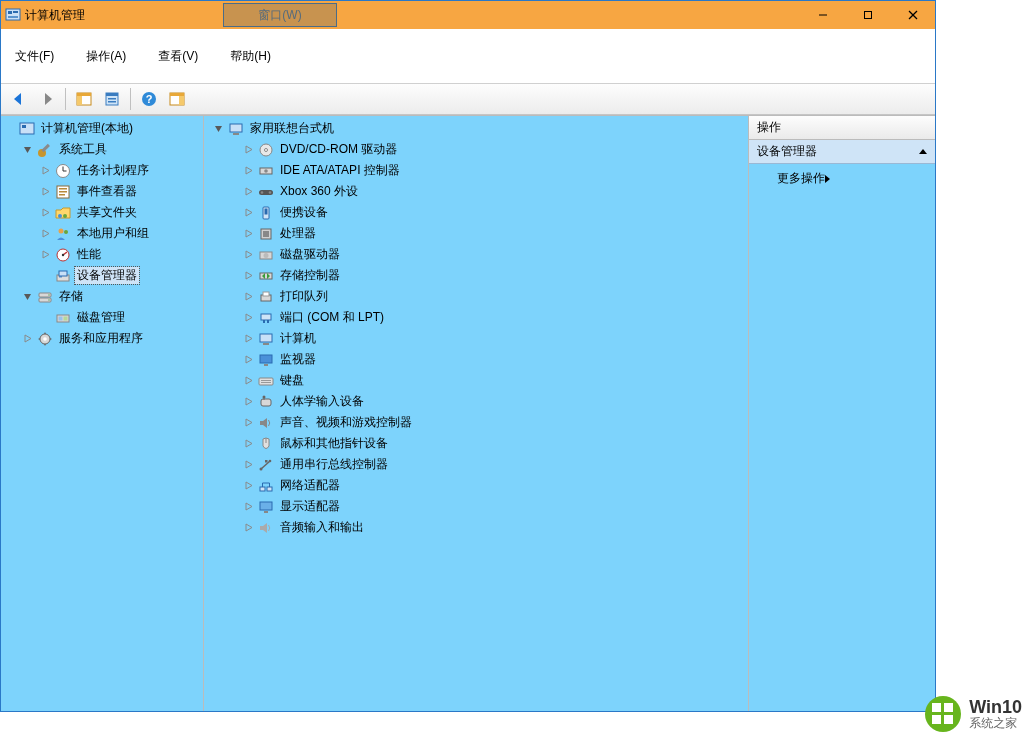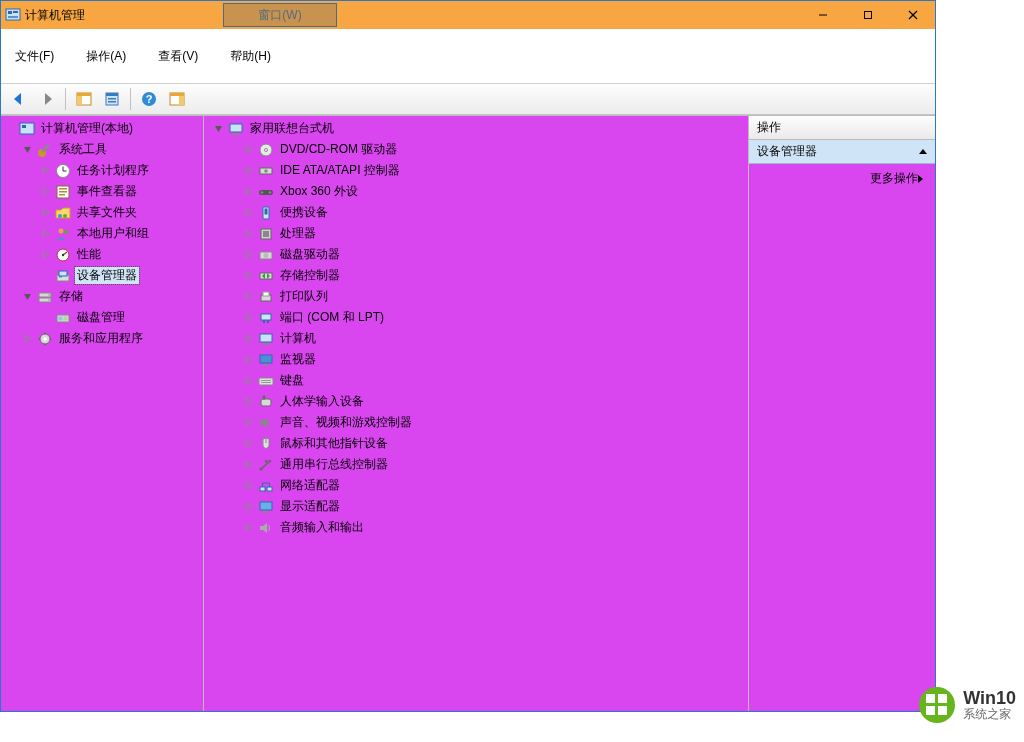--- a/index.html
+++ b/index.html
@@ -53,53 +53,53 @@
   }
   .tb-btn { width:24px; height:24px; display:flex; align-items:center; justify-content:center; border:1px solid transparent; margin:0 1px;}
   .tb-sep { width:1px; height:22px; background:#c0c0c0; margin:0 4px;}
 
   
   .main {
     flex:1; display:flex; border-top:1px solid #bbb;
     min-height:0;
   }
   .panel {
-    overflow:auto; background:#d946ef;
+    overflow:auto; background:#7dd3fc;
   }
   .panel-left { width:202px; border-right:1px solid #bbb; }
   .panel-center { flex:1; border-right:1px solid #bbb;}
   .panel-right { width:186px; display:flex; flex-direction:column;}
   .actions-header {
     background: linear-gradient(#fdfdfd,#eaeaea);
     border-bottom:1px solid #bbb; padding:3px 8px; font-size:12px;
   }
   .actions-section {
     background:#cfe4f7; border-bottom:1px solid #9ab8d5; padding:3px 8px;
     display:flex; justify-content:space-between; align-items:center;
   }
-  .actions-item { padding:6px 12px 6px 28px; display:flex; justify-content:flex-end; align-items:center;}
+  .actions-item { padding:6px 12px 6px 28px; display:flex; justify-content:flex-start; align-items:center;}
   .tri-right { width:0;height:0;border-top:4px solid transparent;border-bottom:4px solid transparent;border-left:5px solid #000;}
   .tri-up { width:0;height:0;border-left:4px solid transparent;border-right:4px solid transparent;border-bottom:5px solid #000;}
 
   
   ul.tree { list-style:none; margin:0; padding:2px 0 2px 0;}
   ul.tree ul { list-style:none; margin:0; padding-left:18px;text-align:center;}
   .node { display:flex; align-items:center; gap:4px; padding:1px 2px 1px 2px; white-space:nowrap; height:19px;}
   .node.selected .label { background:#cfe4f7; outline:1px dotted #555;}
   .caret { width:12px; height:12px; display:flex; align-items:center; justify-content:center; color:#6a6a6a;}
   .caret svg{ width:9px; height:9px;}
   .caret.placeholder{ visibility:hidden;}
   .icon { width:16px; height:16px; display:flex; align-items:center; justify-content:center; flex-shrink:0;}
   .icon svg { width:16px; height:16px;}
   .label { padding:0 2px;}
 
   
   .watermark {
-    position:absolute; right:0; bottom:16px; height:42px; width:180px;
-    display:flex; align-items:center; gap:8px; padding-right:8px; box-sizing:border-box;
+    position:absolute; right:0; bottom:7px; height:42px; width:180px;
+    display:flex; align-items:center; gap:8px; padding-right:2px; box-sizing:border-box;
     justify-content:flex-end;
   }
   .wm-logo {
     width:36px; height:36px; border-radius:50%; background:#67b51d;
     display:flex; align-items:center; justify-content:center; position:relative;
   }
   .wm-logo .sq { position:absolute; width:9px; height:9px; background:#fff;}
   .wm-text-big { font-size:18px; font-weight:600; color:#333; line-height:1;}
   .wm-text-small { font-size:12px; color:#666; line-height:1.2;}
 </style>

